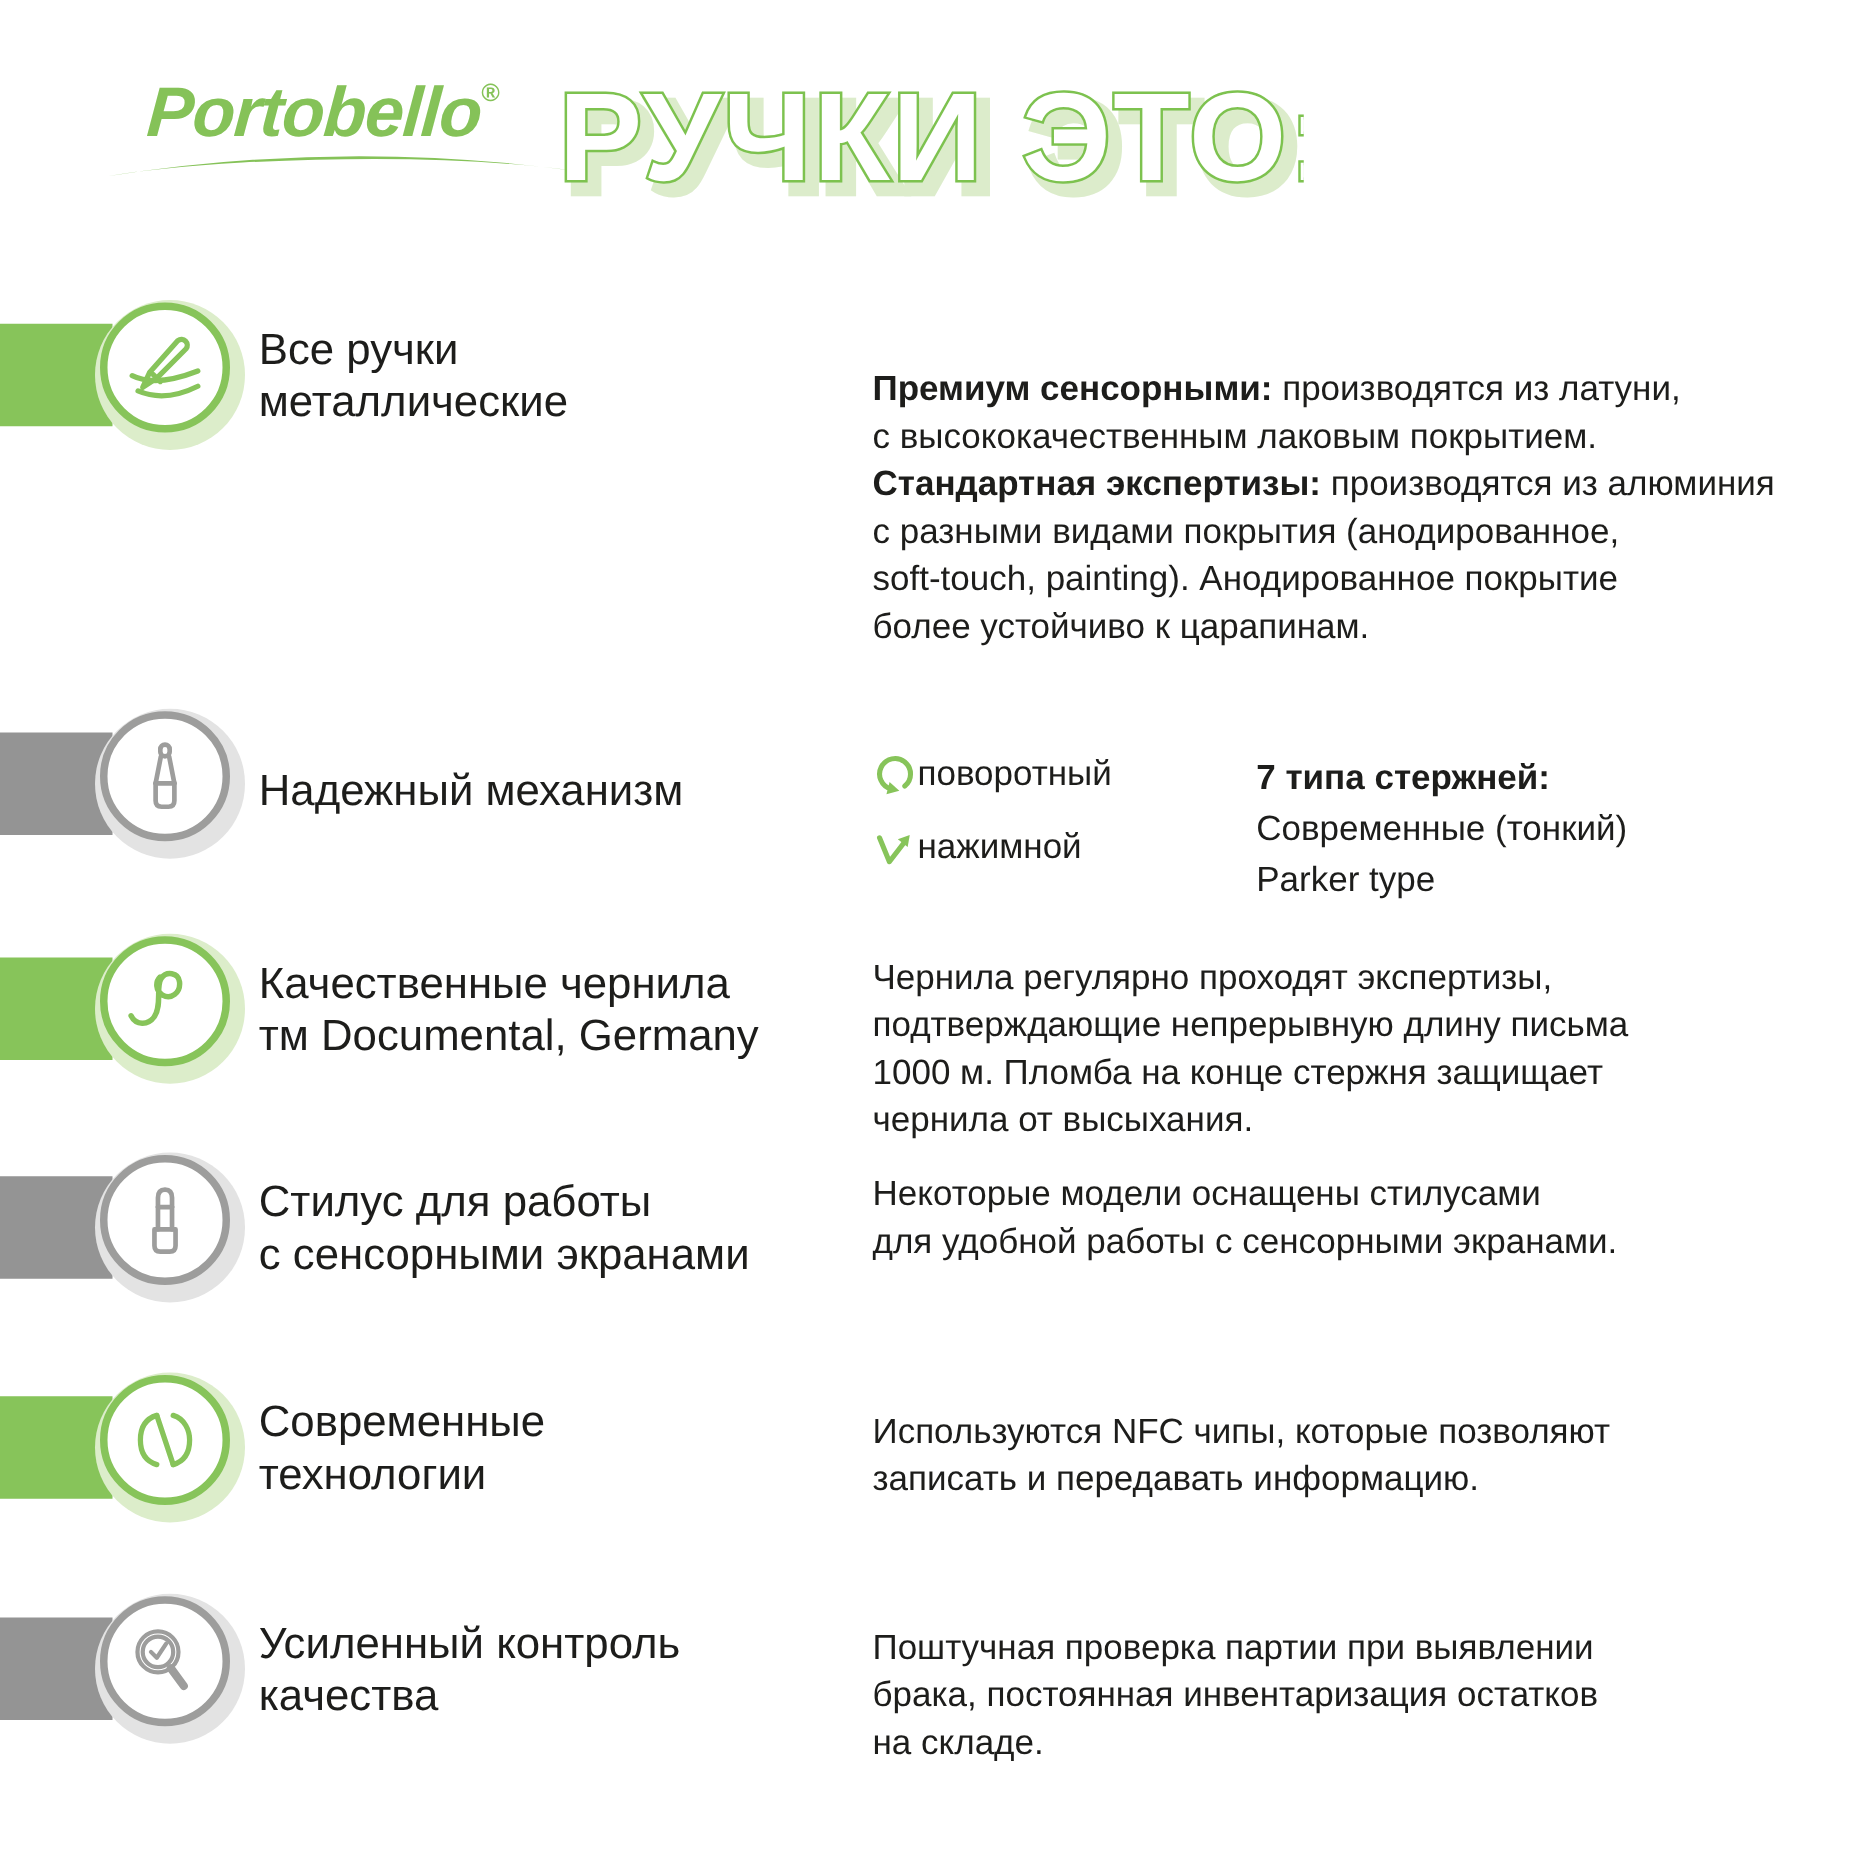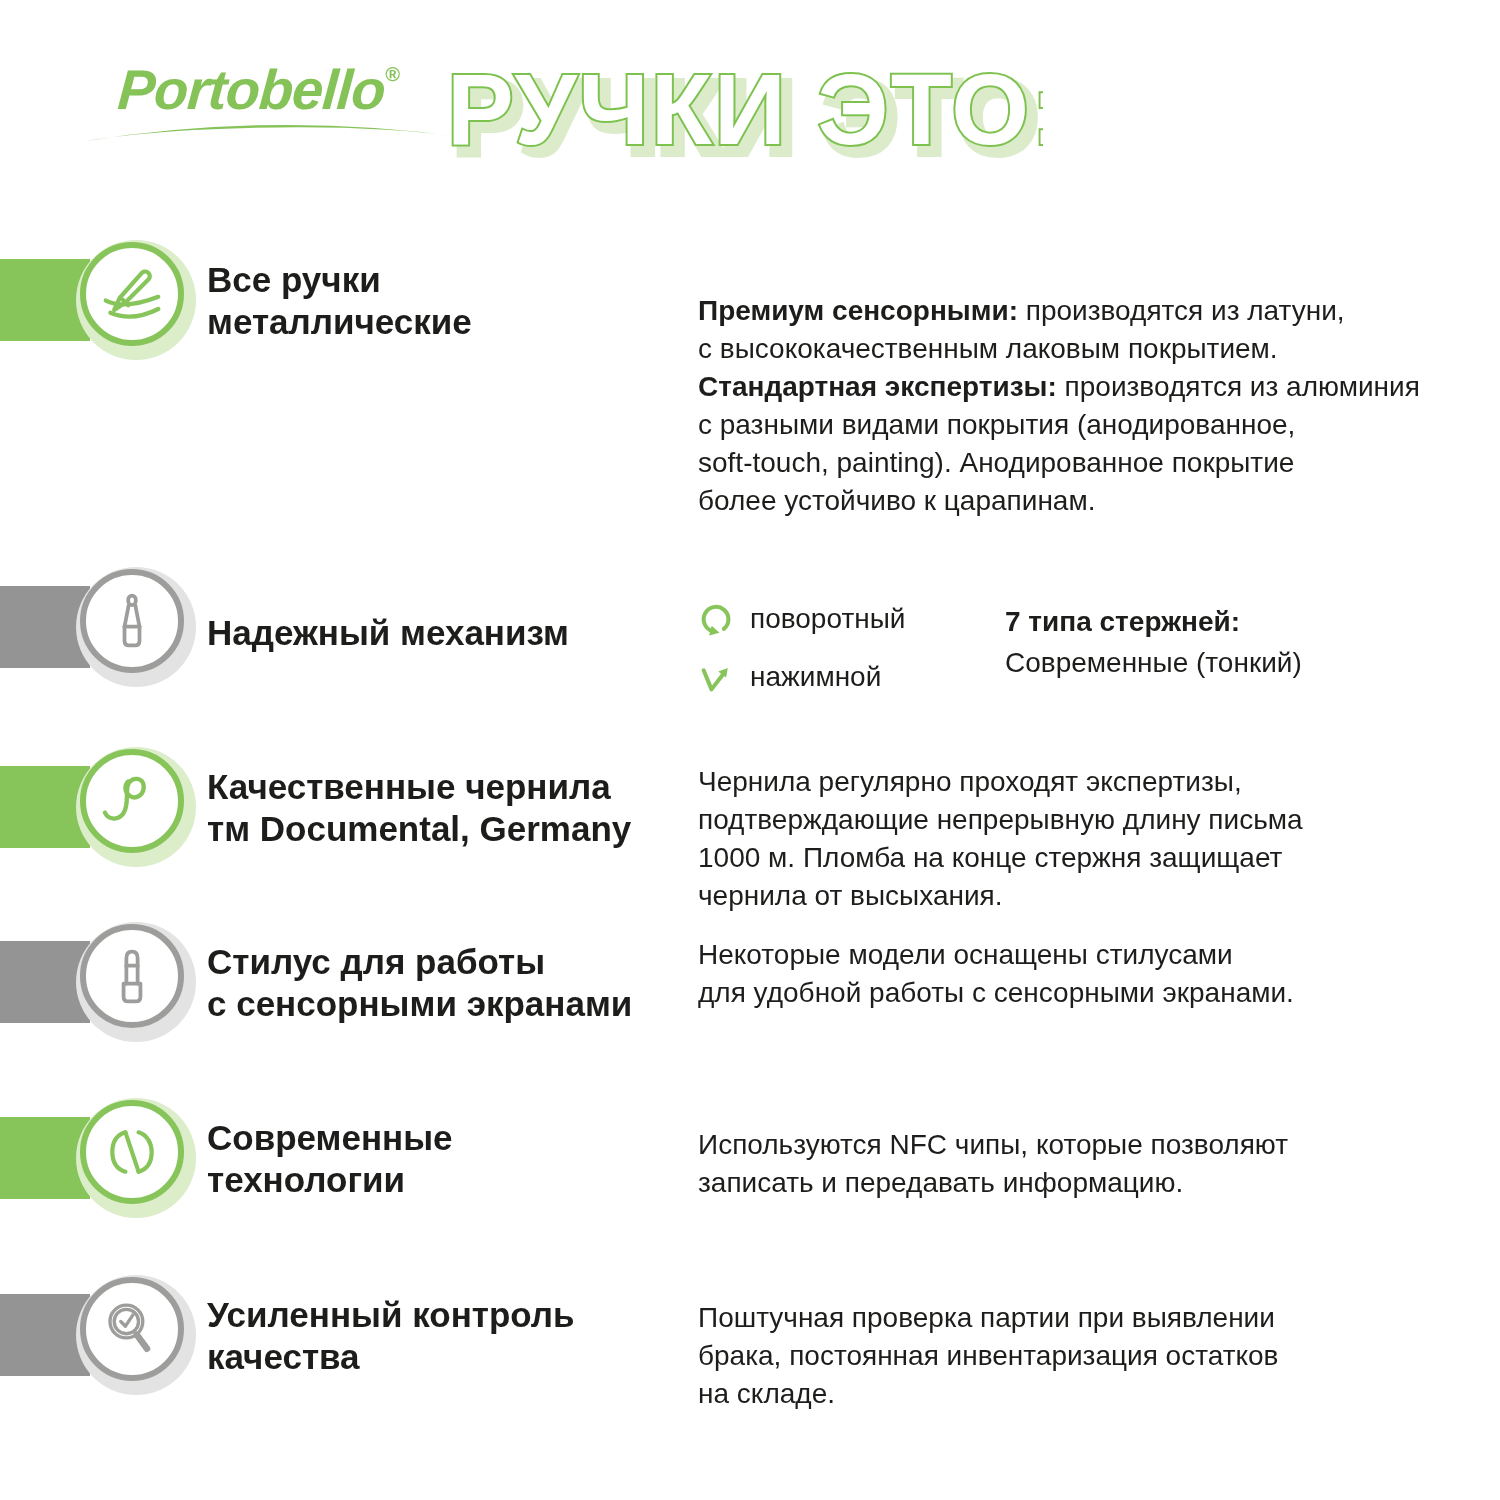--- a/index.html
+++ b/index.html
@@ -37,28 +37,28 @@
     background:#fff;display:flex;align-items:center;justify-content:center;
   }
   .disc.green{border:6px solid #87c45a;}
   .disc.gray{border:6px solid #9d9d9c;}
   .icon{stroke-linecap:round;stroke-linejoin:round;fill:none;}
   .ic-green{stroke:#87c45a;}
   .ic-gray{stroke:#9d9d9c;}
   .fill-green{fill:#87c45a;stroke:none;}
   .heading{
     position:absolute;left:207px;width:500px;margin:0;transform:translateY(-50%);
-    font-size:35px;font-weight:700;line-height:42px;white-space:pre-line;color:#1d1d1b;
+    font-size:35px;font-weight:400;line-height:42px;white-space:pre-line;color:#1d1d1b;
   }
   .desc{
     position:absolute;left:698px;width:790px;font-size:28px;line-height:38px;
     white-space:pre-line;color:#1d1d1b;
   }
   .desc b{font-weight:700;}
-  .mech-item{position:absolute;left:698px;display:flex;align-items:center;gap:16px;font-size:28px;}
+  .mech-item{position:absolute;left:698px;display:flex;align-items:center;font-size:28px;}
   .refills{position:absolute;left:1005px;width:440px;font-size:28px;line-height:41px;}
   .refills-title{font-weight:700;}
 </style>
 </head>
 <body>
 
 <div class="page">
 
   <div class="logo">
     <span class="logo-text">Portobello</span><span class="logo-reg">®</span>
@@ -123,20 +123,21 @@
     <div class="mech-item" style="top:659px">
       <svg width="36" height="36" viewBox="0 0 32 32">
         <path class="icon ic-green" stroke-width="3.6" d="M5,10 L12,27 L22,14" fill="none"></path>
         <polygon class="fill-green" points="26.5,8 25,16.5 18,11"></polygon>
       </svg>
       <span>нажимной</span>
     </div>
     <div class="refills" style="top:601px">
       <div class="refills-title">7 типа стержней:</div>
       <div>Современные (тонкий)</div>
+      <div>Parker type</div>
     </div>
   </div>
 
   <div>
     <div class="bar green" style="top:766px"></div>
     <div class="badge" style="top:747px">
       <div class="halo green"></div>
       <div class="disc green">
         <svg class="icon ic-green" width="62" height="62" viewBox="0 0 64 64" stroke-width="4.5">
           <path d="M4,44 C8,52 18,52 23,45 C30,35 24,20 29,13 C33,7 43,8 44,16 C45,25 37,31 30,27 C24,23 24,16 28,12"></path>

